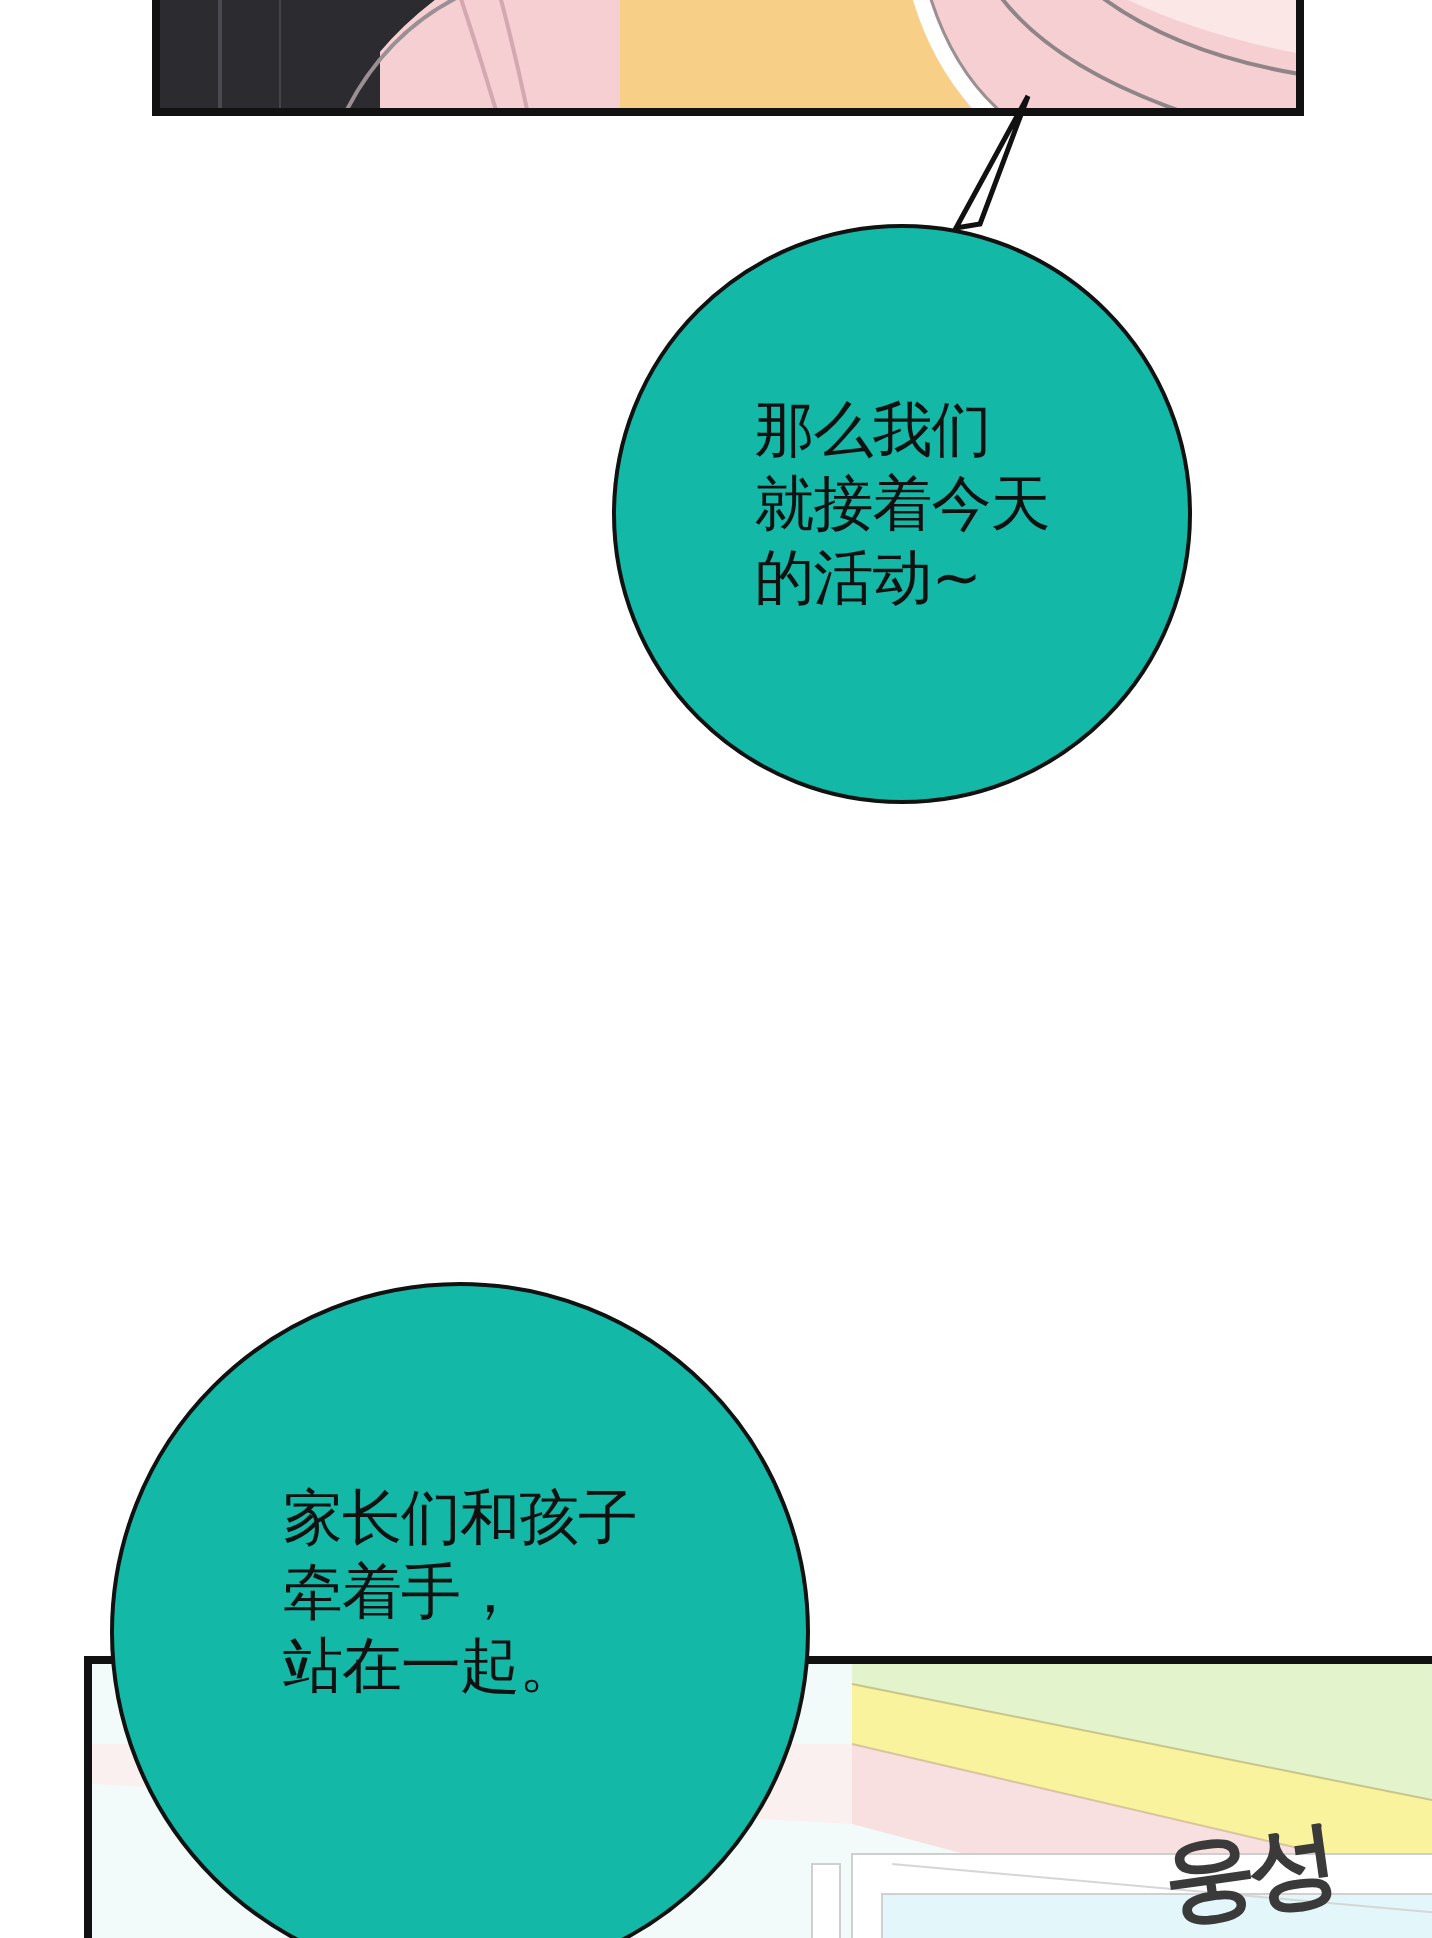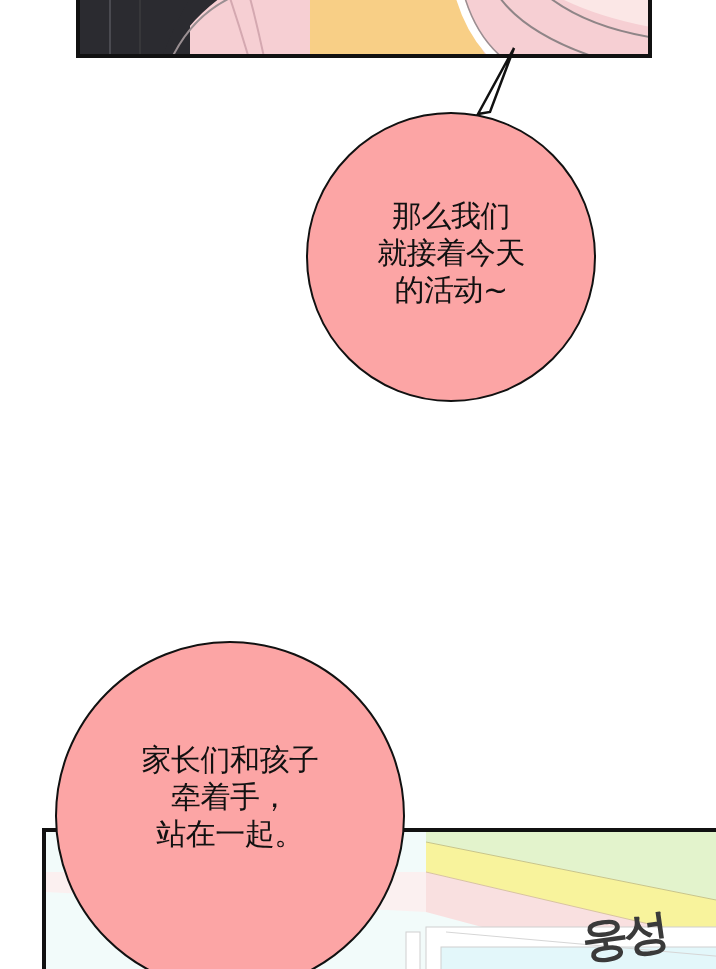--- a/index.html
+++ b/index.html
@@ -1,20 +1,20 @@
 <!DOCTYPE html>
 <html><head>
 <meta charset="utf-8">
 <style>
   html, body { margin:0; padding:0; }
   body { width:716px; height:969px; background:#ffffff; position:relative; overflow:hidden; font-family:"DejaVu Sans", sans-serif; }
   .panel { position:absolute; box-sizing:border-box; border:4px solid #111; overflow:hidden; }
   #panel-top { left:76px; top:-6px; width:576px; height:64px; }
   #panel-bottom { left:42px; top:828px; width:680px; height:160px; border-right:none; border-bottom:none; }
-  .bubble { position:absolute; border:2.5px solid #111; border-radius:50%; background:#fca5a5; box-sizing:border-box; display:flex; align-items:center; justify-content:center; text-align:center; }
+  .bubble { position:absolute; border:2.5px solid #111; border-radius:50%; background:#14b8a6; box-sizing:border-box; display:flex; align-items:center; justify-content:center; text-align:left; }
   #bubble-1 { left:306px; top:112px; width:290px; height:290px; }
   #bubble-2 { left:55px; top:641px; width:350px; height:350px; }
   .bubble-text { color:#111; font-size:30px; line-height:37px; white-space:pre-line; letter-spacing:-0.5px; }
   #bubble-2 .bubble-text { margin-top:-40px; }
   #bubble-1 .bubble-text { margin-top:-10px; }
   svg { position:absolute; left:0; top:0; }
   .sfx { position:absolute; left:578px; top:910px; font-size:46px; color:#3a3a3a; font-weight:bold; transform:rotate(-8deg); letter-spacing:-4px; }
 </style>
 </head>
 <body>

